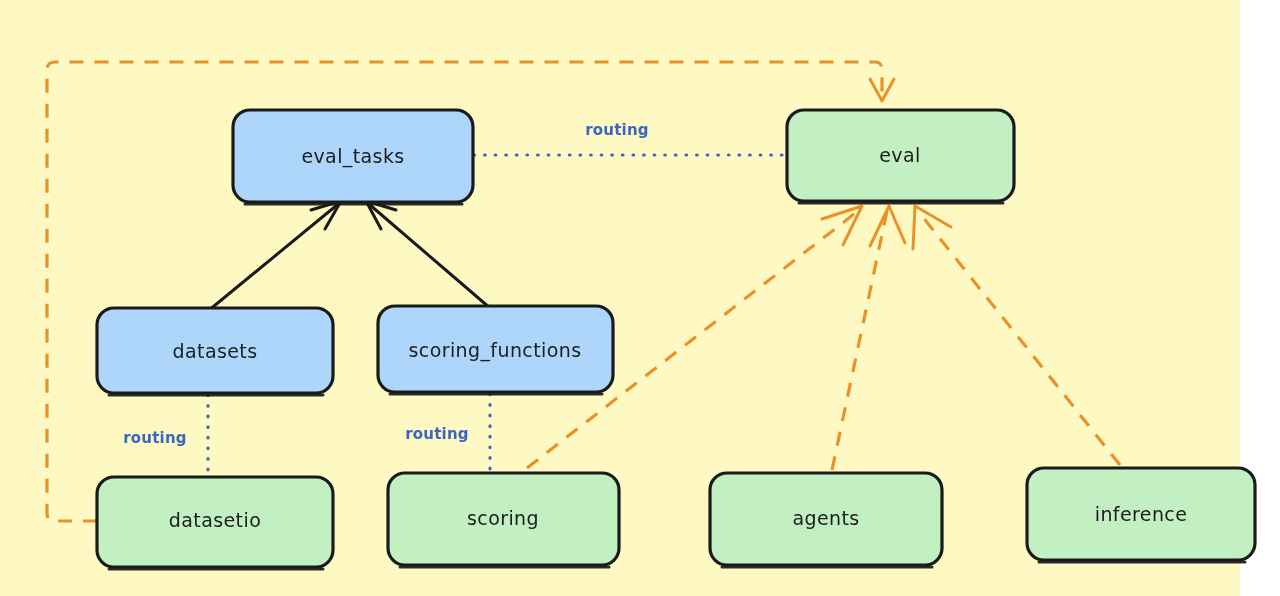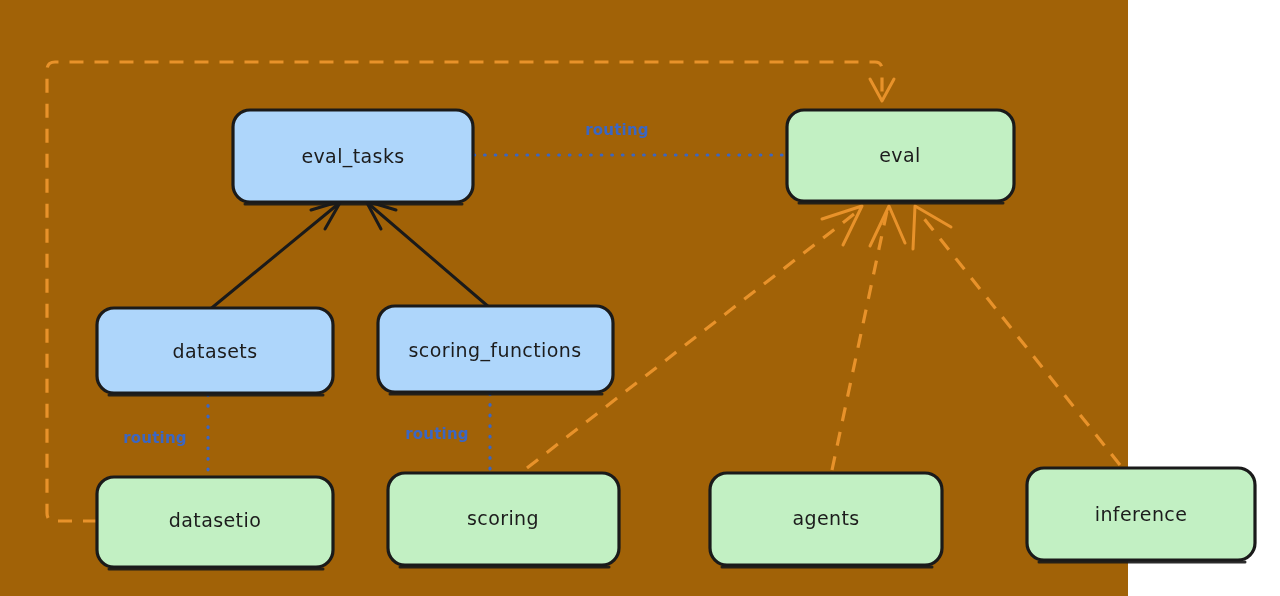--- a/index.html
+++ b/index.html
@@ -8,23 +8,23 @@
     background: #ffffff;
   }
   body {
     width: 1280px;
     height: 596px;
     overflow: hidden;
     font-family: "DejaVu Sans", sans-serif;
   }
   #diagram-root {
     position: relative;
-    width: 1128px;
+    width: 1240px;
     height: 596px;
-    background: #a16207;
+    background: #fef9c3;
   }
   svg#scene {
     position: absolute;
     left: 0;
     top: 0;
     width: 1280px;
     height: 596px;
   }
   .node-label {
     font-family: "DejaVu Sans", sans-serif;

